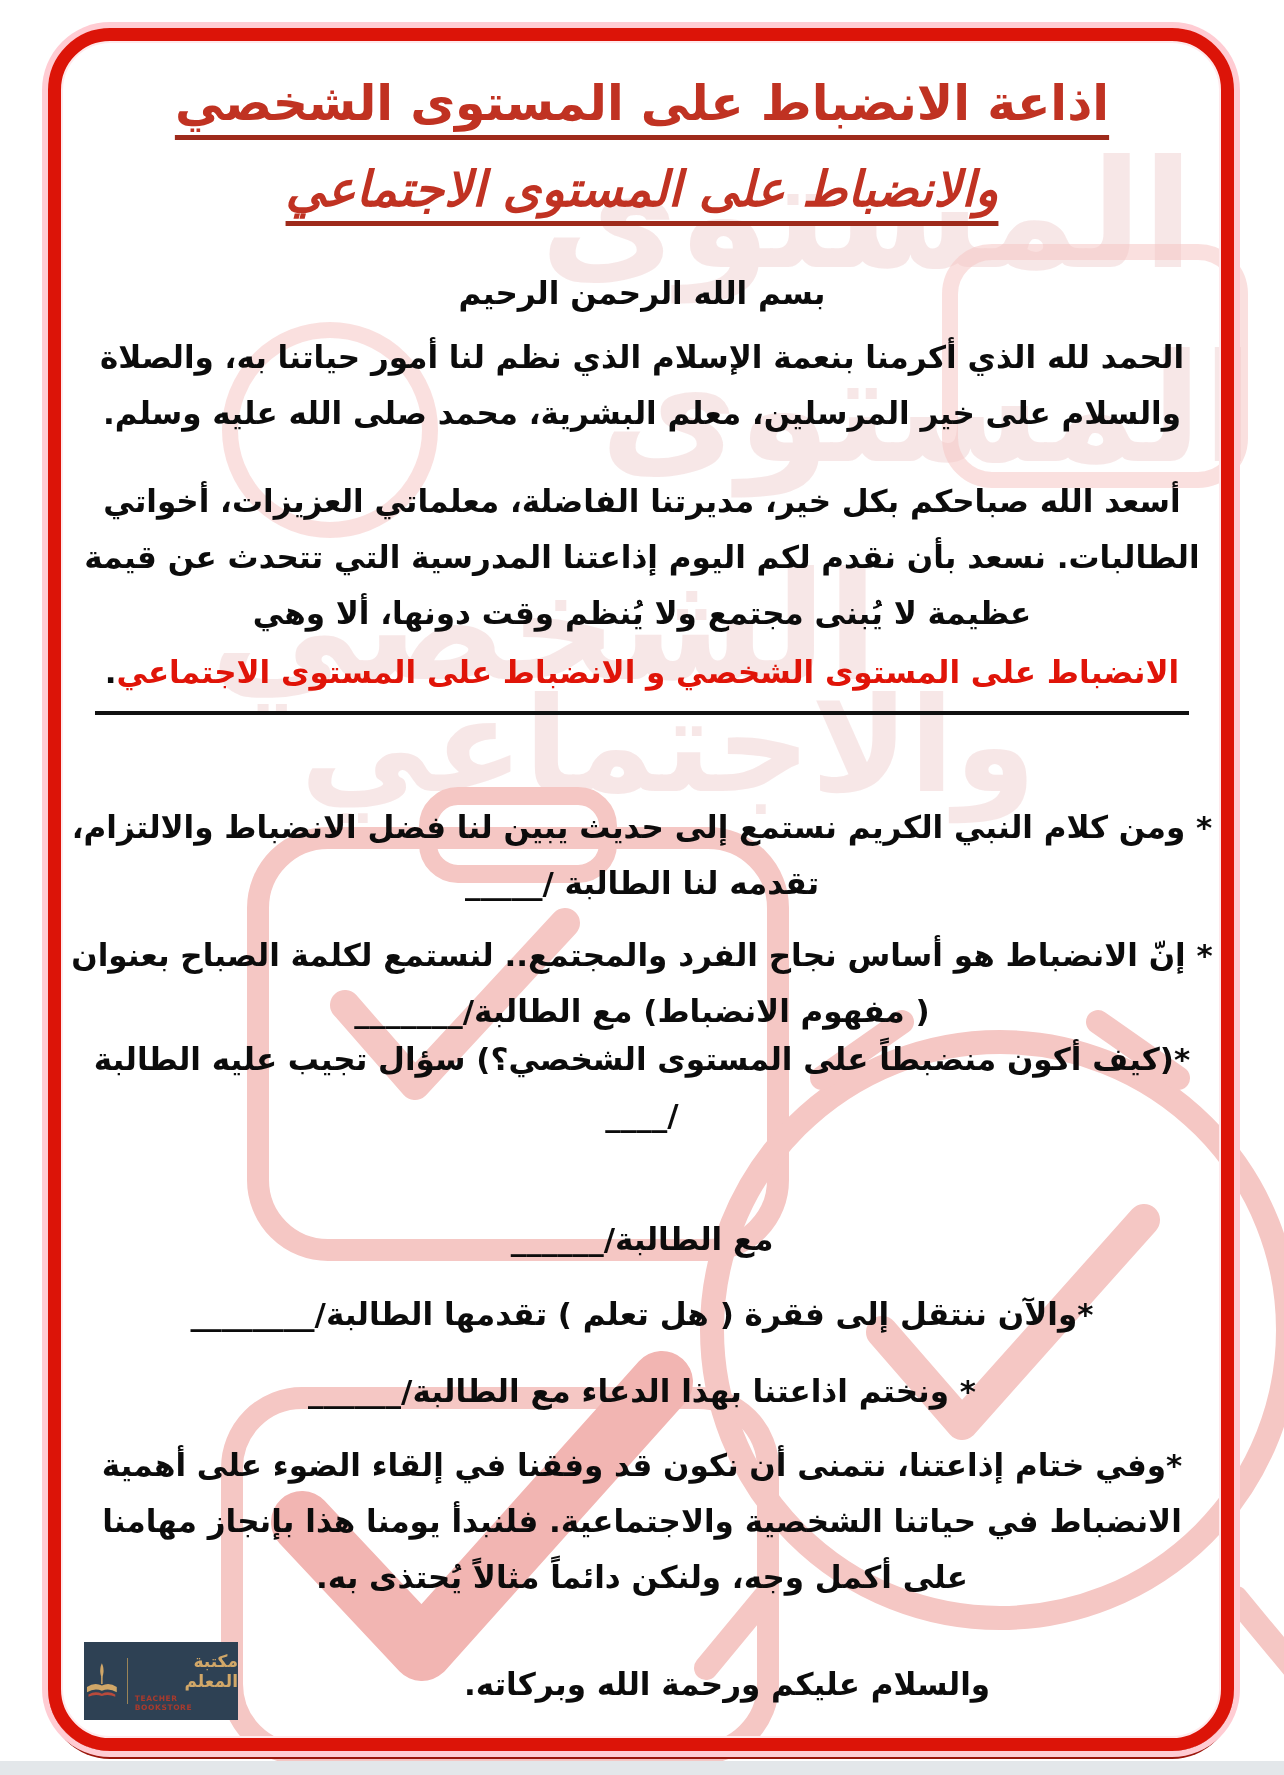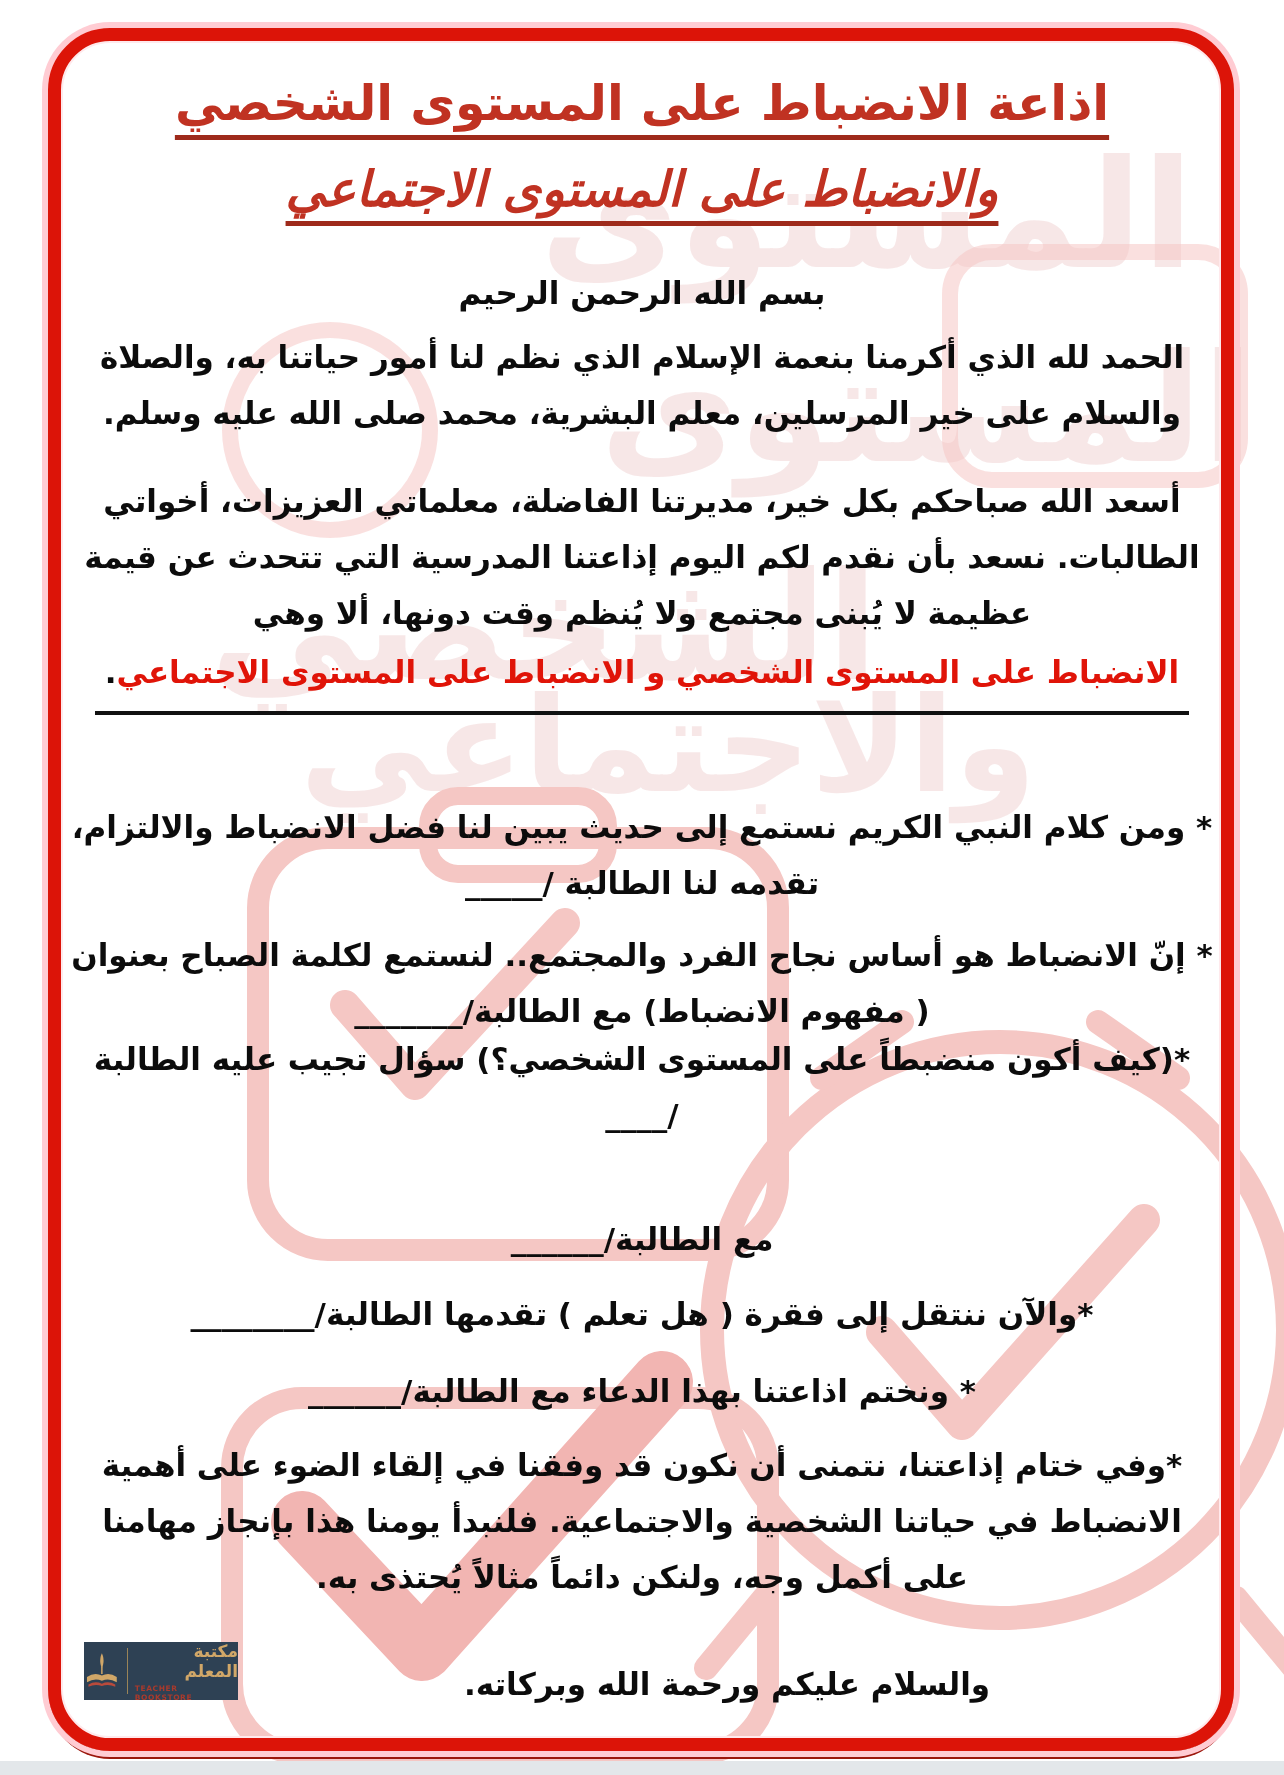--- a/index.html
+++ b/index.html
@@ -27,21 +27,21 @@
          font-weight:bold; color:#0c0c0c; font-size:31px; line-height:1.8; }
   .title-line { font-size:49px; color:#c03222; text-decoration:underline;
                 text-decoration-color:#9e2a1b; text-decoration-thickness:5px;
                 text-underline-offset:15px; line-height:1.3; }
   .topic-wrap { display:inline-block; border-bottom:4px solid #111; padding:0 10px 10px; }
   .topic-red { color:#e01408; }
   .blank-dot { text-decoration:underline dotted #d03022; text-decoration-thickness:3px;
                text-underline-offset:9px; }
 
   
-  .logo { position:absolute; left:84px; top:1642px; width:154px; height:58px;
+  .logo { position:absolute; left:84px; top:1642px; width:154px; height:78px;
           background:#2e4154; z-index:4; display:flex; align-items:center;
           justify-content:center; gap:7px; direction:ltr; }
   .logo-divider { width:1px; height:46px; background:#c9a15a; opacity:.7; }
   .logo-texts { display:flex; flex-direction:column; align-items:center; gap:3px; }
   .logo-ar { color:#d1a768; font-size:17px; font-weight:bold; direction:rtl; }
   .logo-en { color:#a93a2c; font-size:7.5px; font-weight:bold; letter-spacing:.6px; }
 
   .farewell { position:absolute; left:260px; right:90px; top:1666px; text-align:center;
               font-weight:bold; font-size:31px; color:#0c0c0c; z-index:2; }
 </style>

